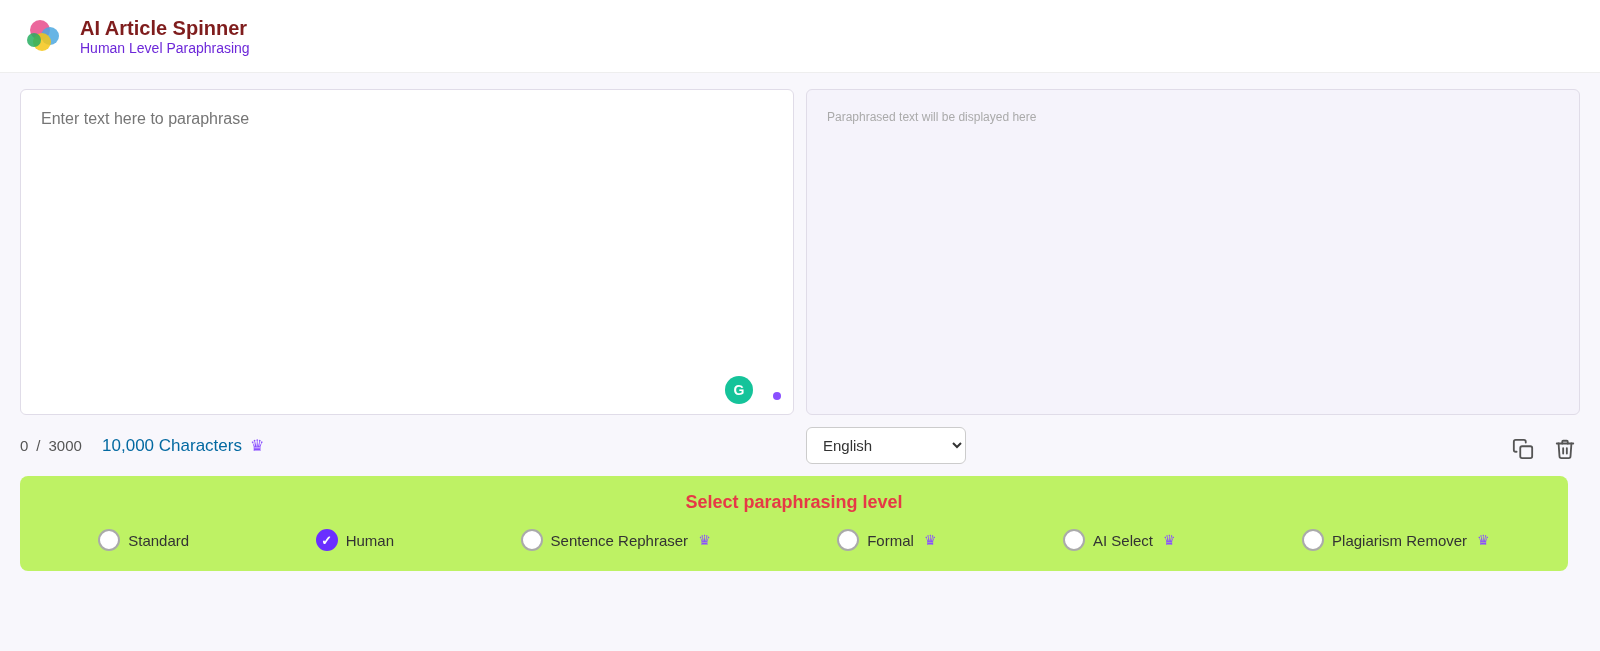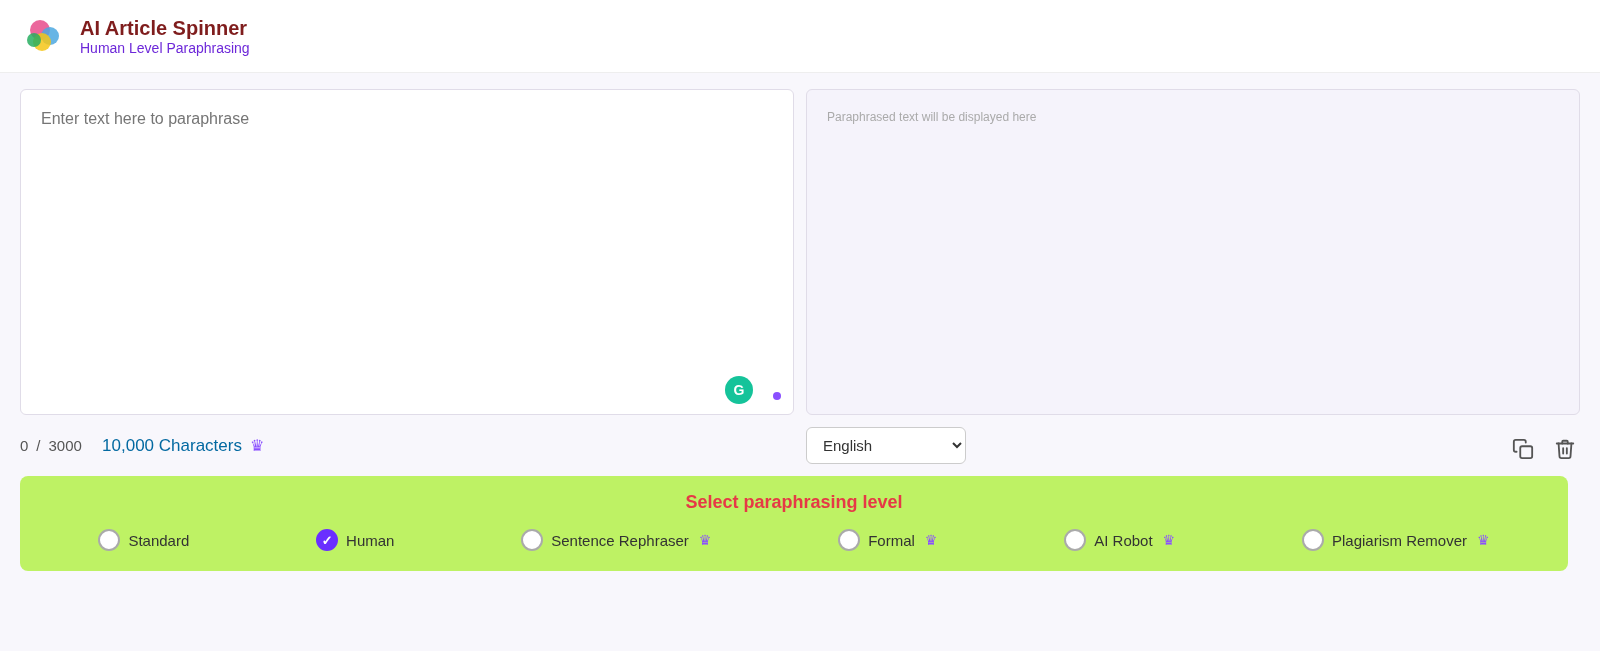--- a/index.html
+++ b/index.html
@@ -337,21 +337,21 @@
       </label>
 
       <label class="radio-option">
         <div class="radio-circle"></div>
         <span>Formal</span>
         <span class="pro-crown">♛</span>
       </label>
 
       <label class="radio-option">
         <div class="radio-circle"></div>
-        <span>AI Robot</span>
+        <span>AI Select</span>
         <span class="pro-crown">♛</span>
       </label>
 
       <label class="radio-option">
         <div class="radio-circle"></div>
         <span>Plagiarism Remover</span>
         <span class="pro-crown">♛</span>
       </label>
 
     </div>

